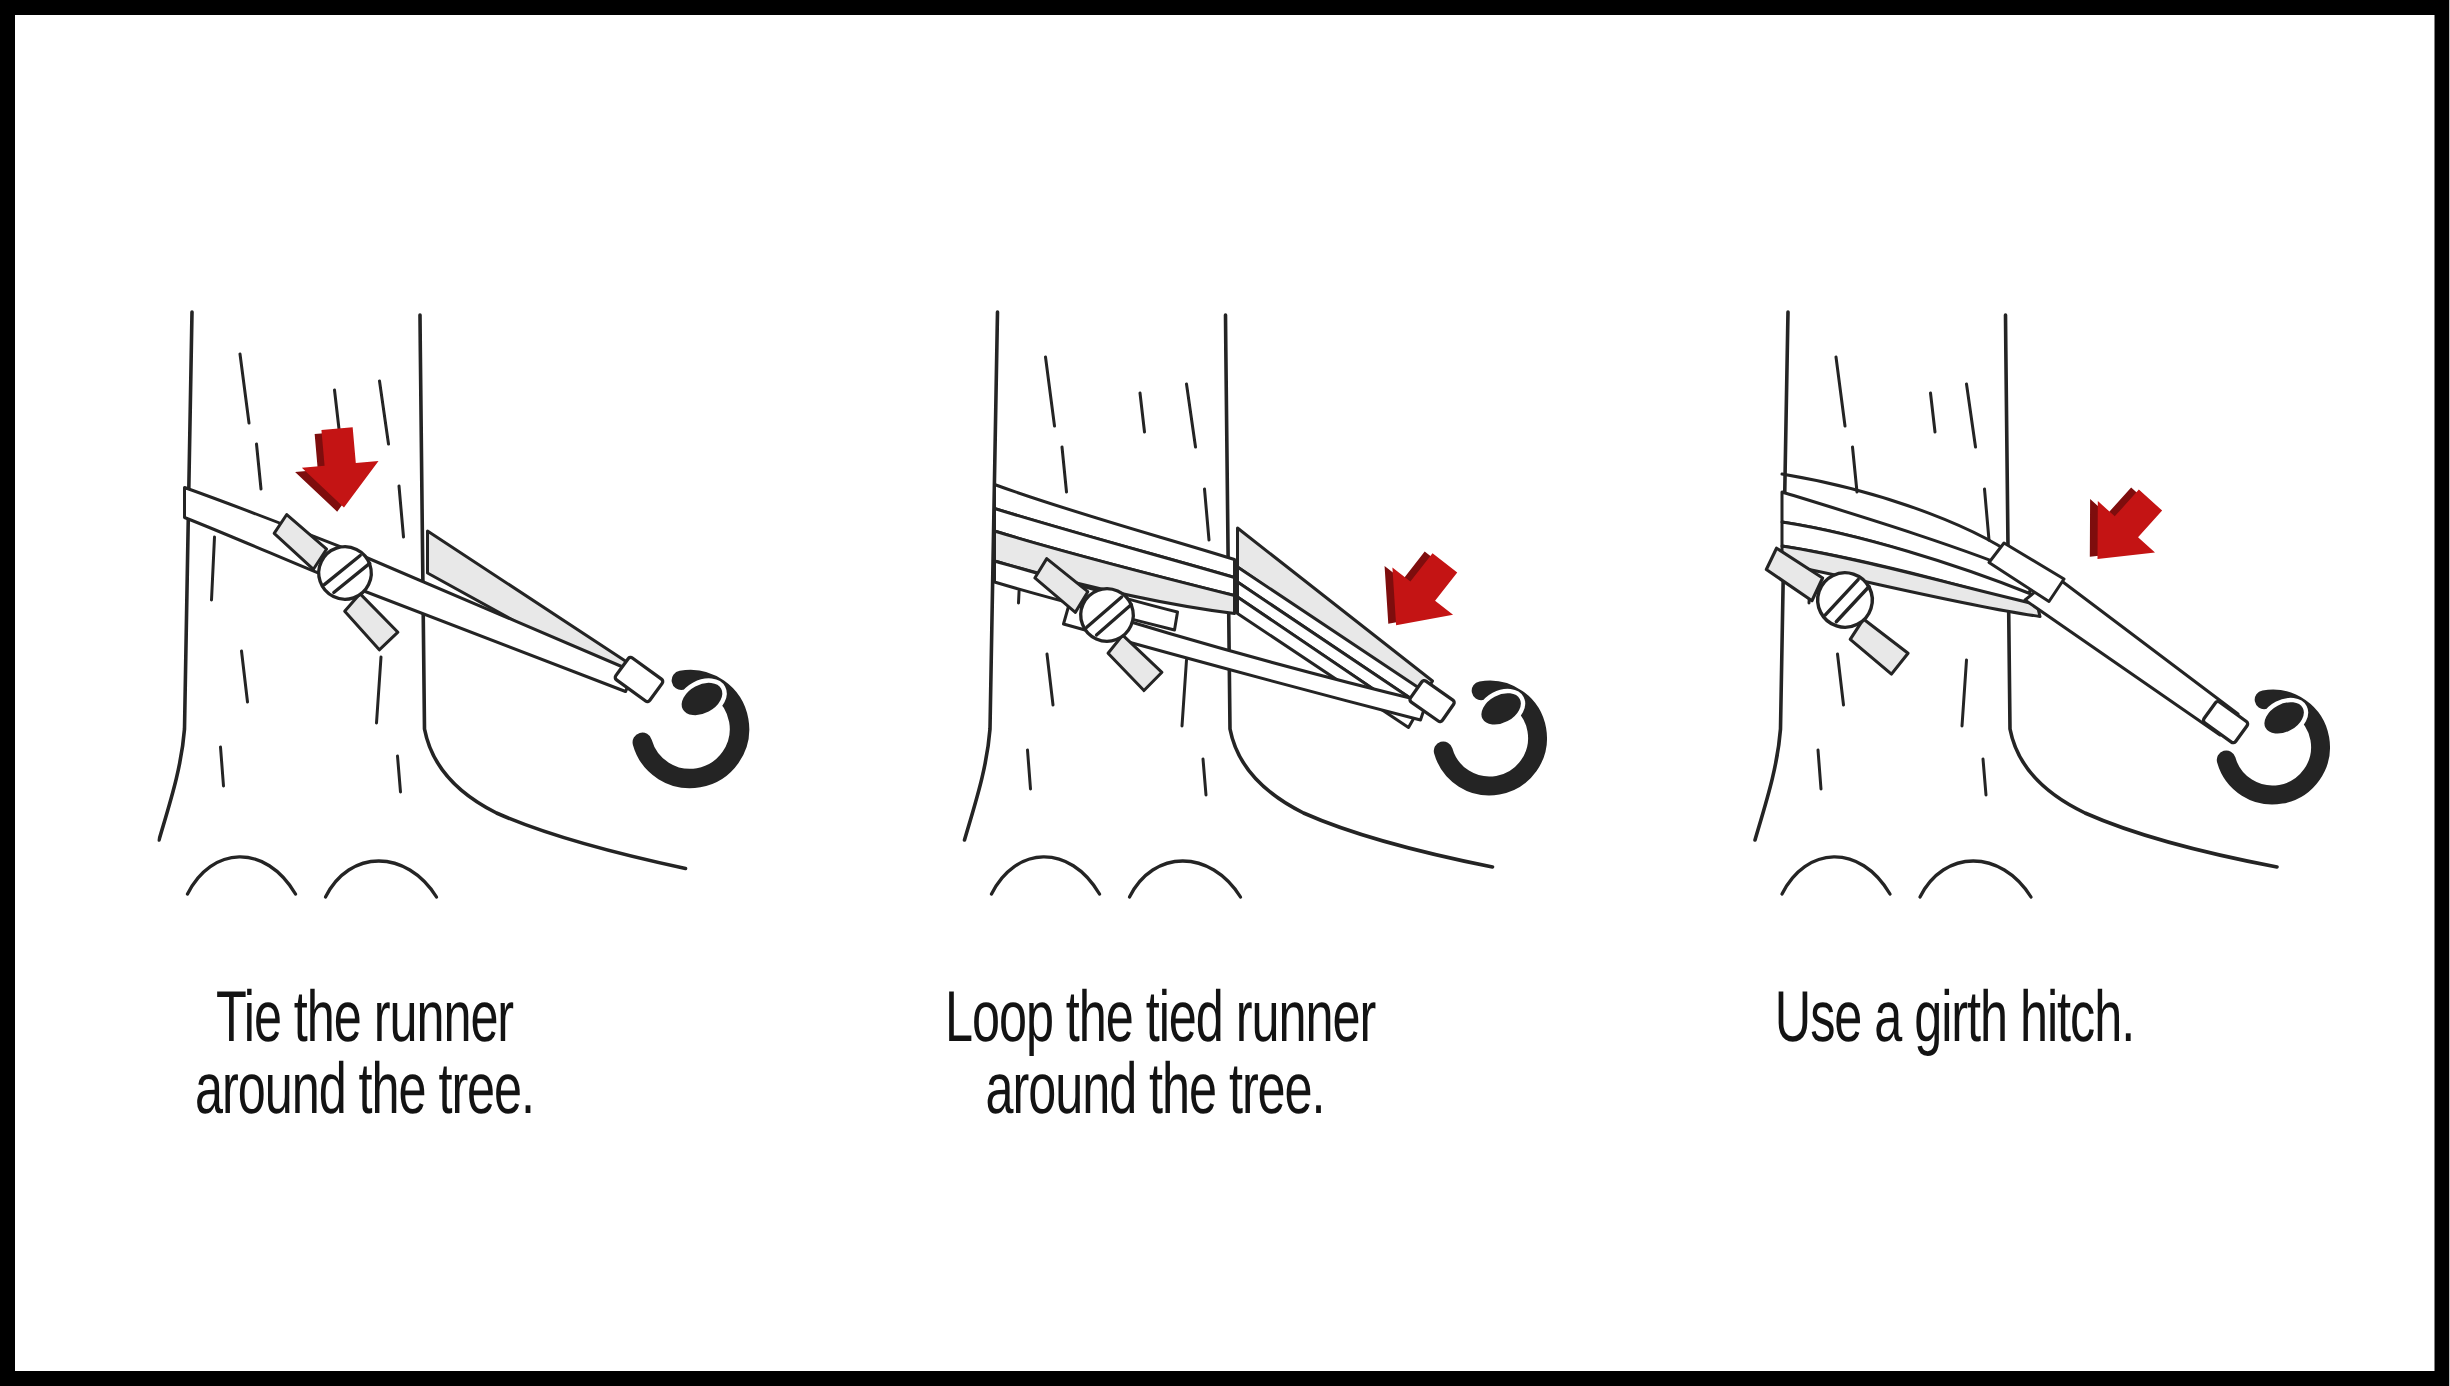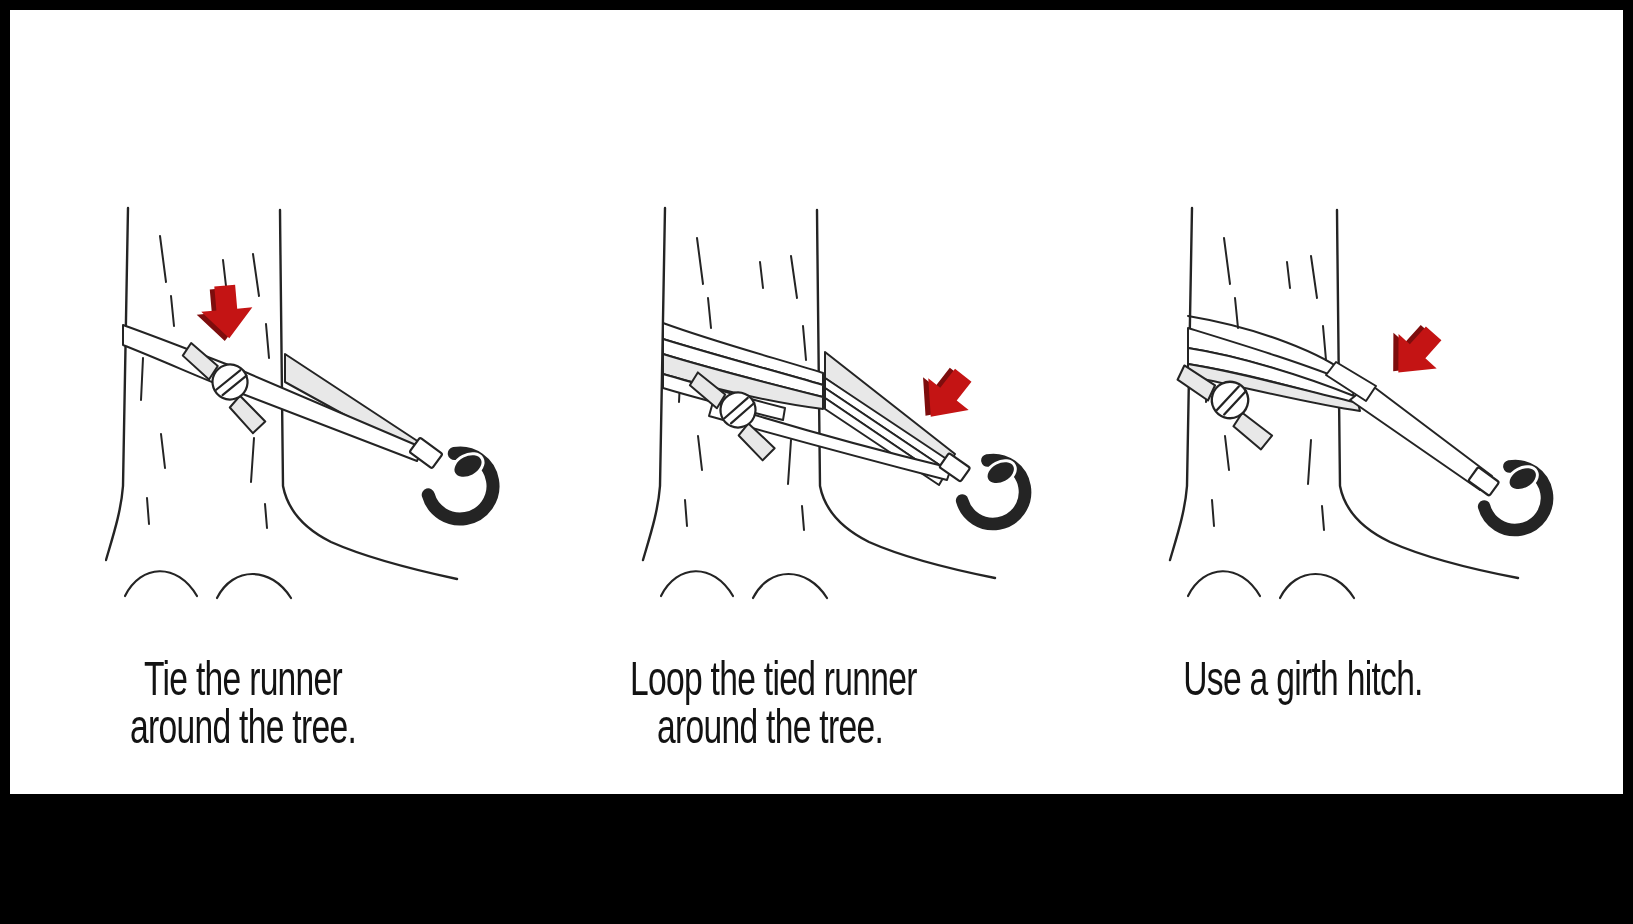--- a/index.html
+++ b/index.html
@@ -5,21 +5,21 @@
   html,body{margin:0;padding:0;background:#fff;}
   .stage{
     position:relative;
     width:1633px;height:924px;
     background:var(--color-frame,#000);
     font-family:"Liberation Sans", sans-serif;
     overflow:hidden;
   }
   .canvas{
     position:absolute;left:10px;top:10px;
-    width:1613px;height:784px;
+    width:1613px;height:904px;
     background:var(--color-background,#fff);
   }
   .fig{position:absolute;}
   .caption{
     position:absolute;
     top:645px;
     text-align:center;
     color:var(--color-text,#131313);
     font-size:48px;
     line-height:48px;

